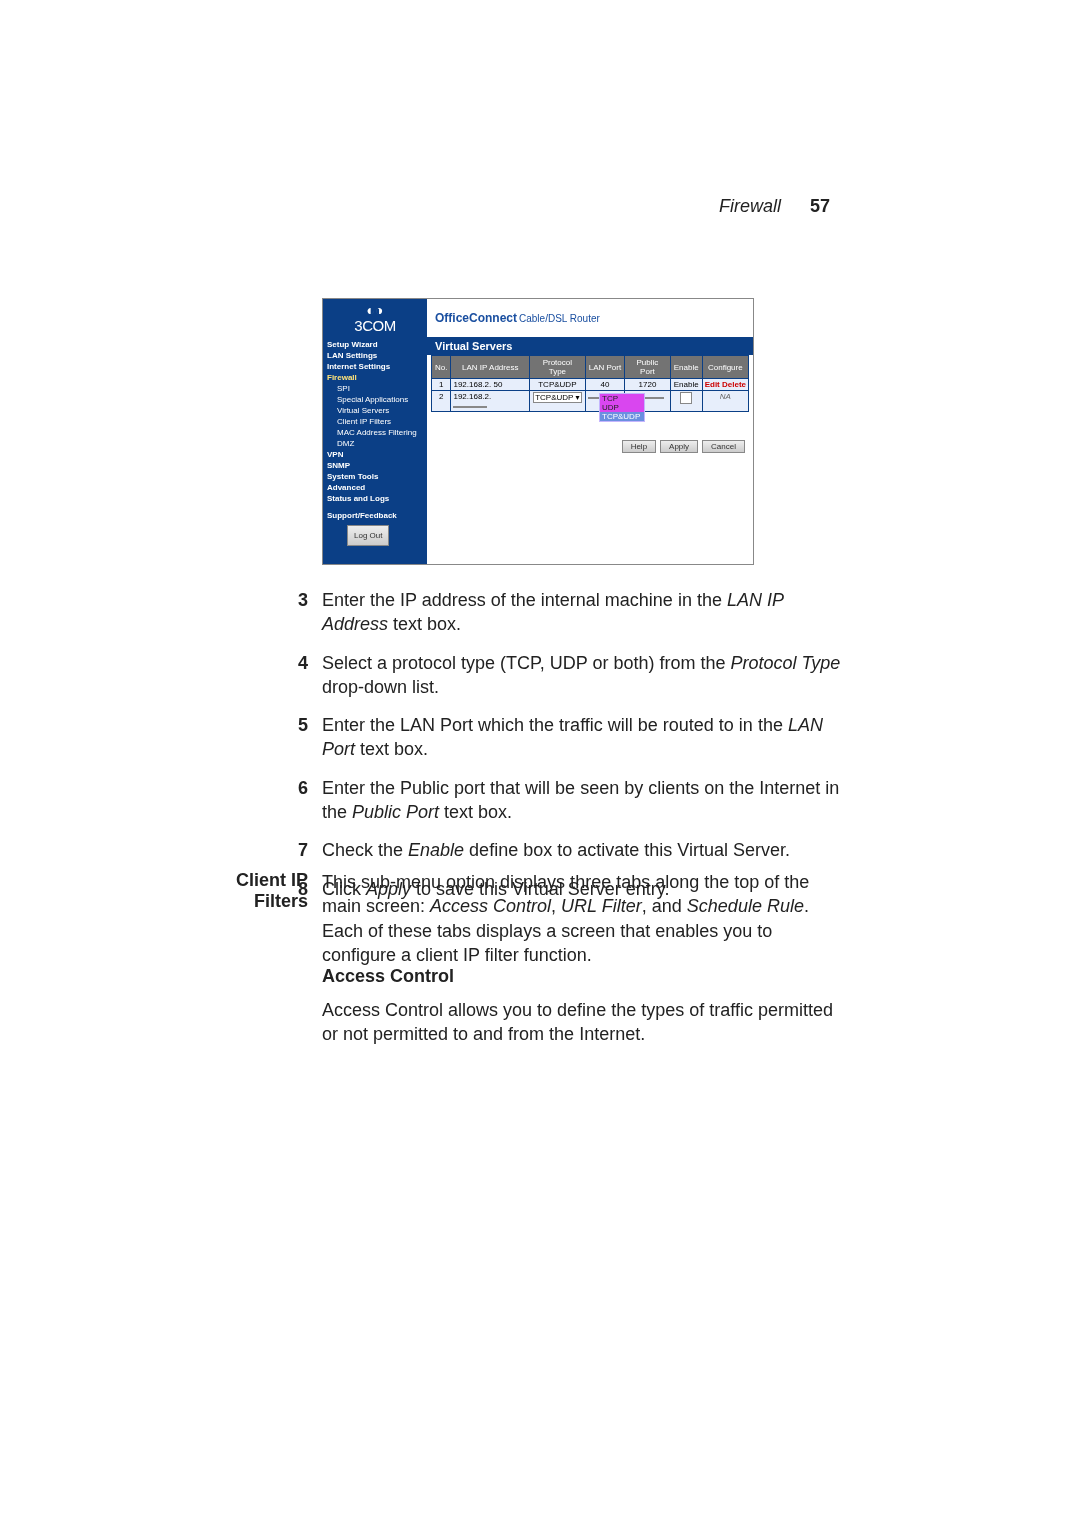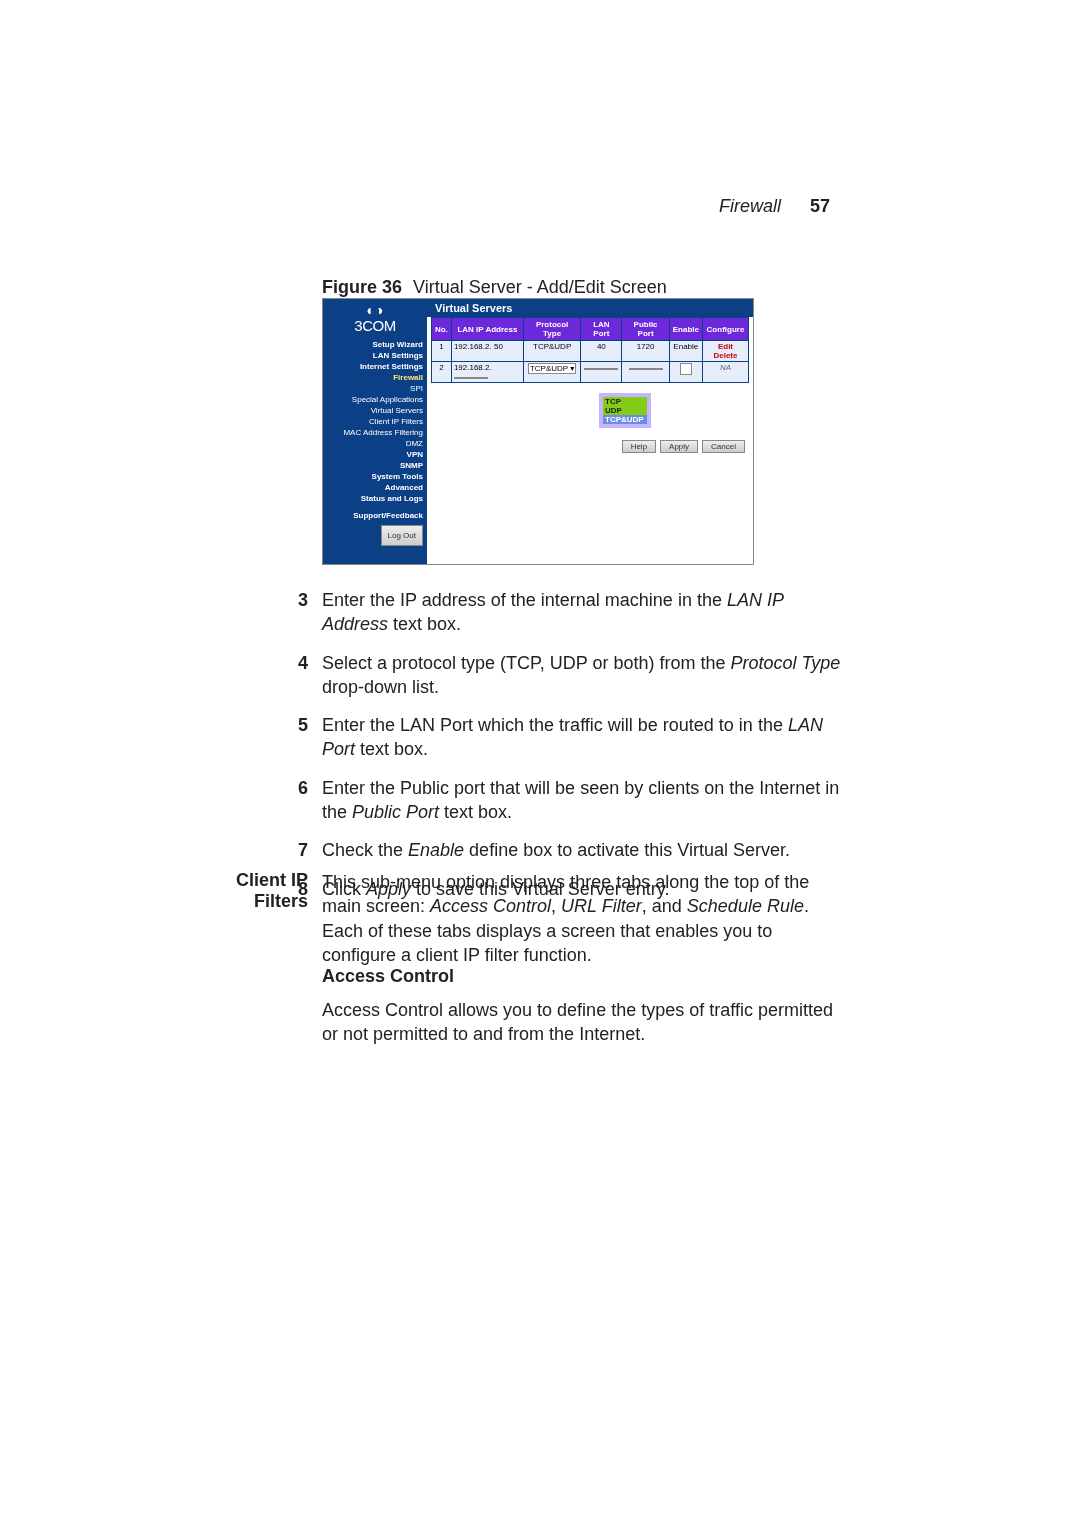--- a/index.html
+++ b/index.html
@@ -71,21 +71,20 @@
     line-height: 1;
   }
   .shot-logo-area .brand {
     font-family: "Arial", sans-serif;
     font-size: 15px;
     letter-spacing: -0.5px;
   }
   .shot-nav {
     font-size: 8px;
     padding: 2px 4px;
-    text-align: right;
   }
   .shot-nav .lvl0 {
     color: #fff;
     font-weight: 700;
     padding: 1px 0;
   }
   .shot-nav .active { color: #ffe47a; }
   .shot-nav .lvl1 {
     padding: 1px 0 1px 10px;
     color: #fff;
@@ -122,24 +121,24 @@
     padding: 3px 8px;
     font-size: 11px;
   }
   .vs-table {
     width: 318px;
     border-collapse: collapse;
     margin: 0 0 0 4px;
     font-size: 8px;
   }
   .vs-table th {
-    background: #6d28d9;
+    background: #737373;
     color: #fff;
     border: 1px solid #0b3f86;
-    font-weight: 700;
+    font-weight: 400;
     padding: 2px 3px;
     text-align: center;
   }
   .vs-table td {
     border: 1px solid #0b3f86;
     background: #e7eefb;
     padding: 1px 2px;
     text-align: center;
     color: #000;
     vertical-align: top;
@@ -156,27 +155,26 @@
   .inp.narrow { width: 30px; }
   .sel {
     border: 1px solid #888;
     background: #fff;
     font-size: 8px;
     display: inline-block;
     padding: 0 1px;
   }
   .sel-list {
     position: absolute;
-    border: 4px solid #c4b5fd;
-    background: #84cc16;
+    border: 1px solid #c4b5fd;
+    background: #d946ef;
     font-size: 8px;
     width: 44px;
     left: 172px;
     top: 94px;
-    font-weight: bold;
   }
   .sel-list div { padding: 0 2px; }
   .sel-list .hl { background: #6b8fe0; color: #fff; }
   .chk-box {
     display: inline-block;
     width: 10px; height: 10px;
     background: #fff;
     border: 1px solid #888;
     vertical-align: middle;
   }
@@ -255,24 +253,20 @@
 </head>
 <body>
 
 <div class="page">
 
   <div class="run-head">
     <span>Firewall</span>
     <span class="pg">57</span>
   </div>
 
-  <div class="fig-cap">
-    <span class="lbl">Figure 36</span>
-    <span>Virtual Server - Add/Edit Screen</span>
-  </div>
 
   <div class="shot">
     <div class="shot-left">
       <div class="shot-logo-area">
         <div class="globe">◐◑</div>
         <div class="brand">3COM</div>
       </div>
       <div class="shot-nav">
         <div class="lvl0">Setup Wizard</div>
         <div class="lvl0">LAN Settings</div>
@@ -288,20 +282,24 @@
         <div class="lvl0">SNMP</div>
         <div class="lvl0">System Tools</div>
         <div class="lvl0">Advanced</div>
         <div class="lvl0">Status and Logs</div>
         <div class="sep"></div>
         <div class="lvl0">Support/Feedback</div>
         <span class="logout-btn">Log Out</span>
       </div>
     </div>
     <div class="shot-main">
+      <div class="shot-title">
+        <span class="oc">OfficeConnect</span>
+        <span class="sub"> Cable/DSL Router</span>
+      </div>
       <div class="shot-section-bar">Virtual Servers</div>
       <table class="vs-table">
         <thead>
           <tr>
             <th>No.</th>
             <th>LAN IP Address</th>
             <th>Protocol Type</th>
             <th>LAN Port</th>
             <th>Public Port</th>
             <th>Enable</th>

